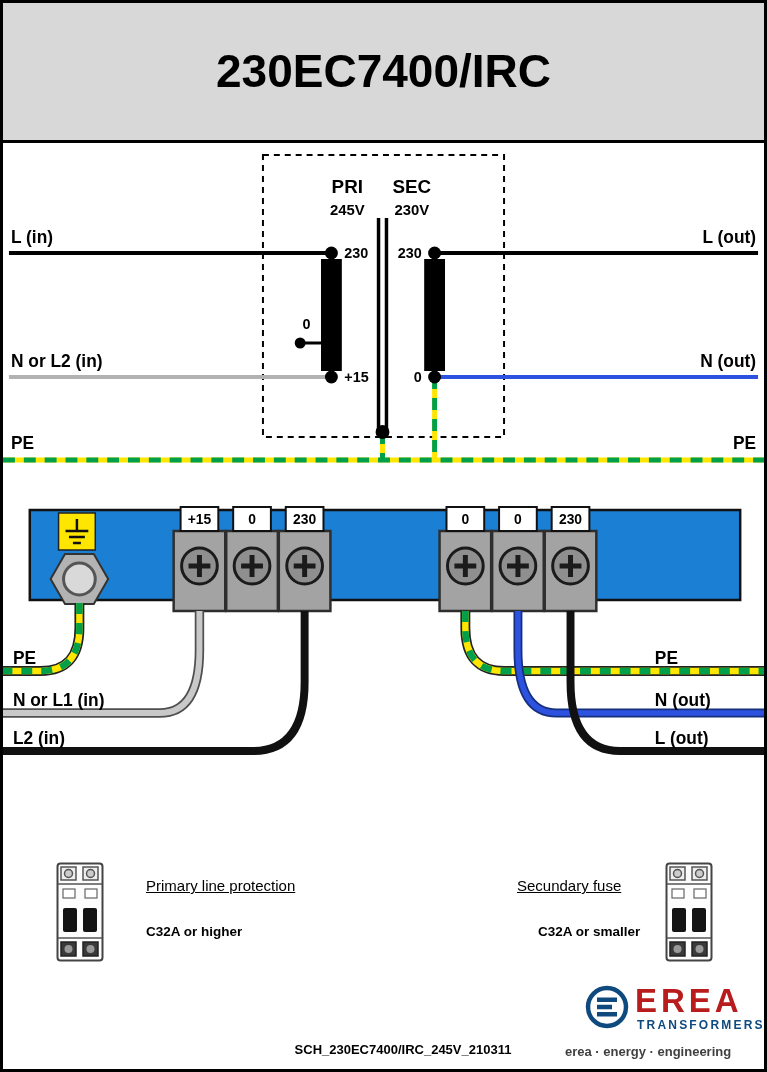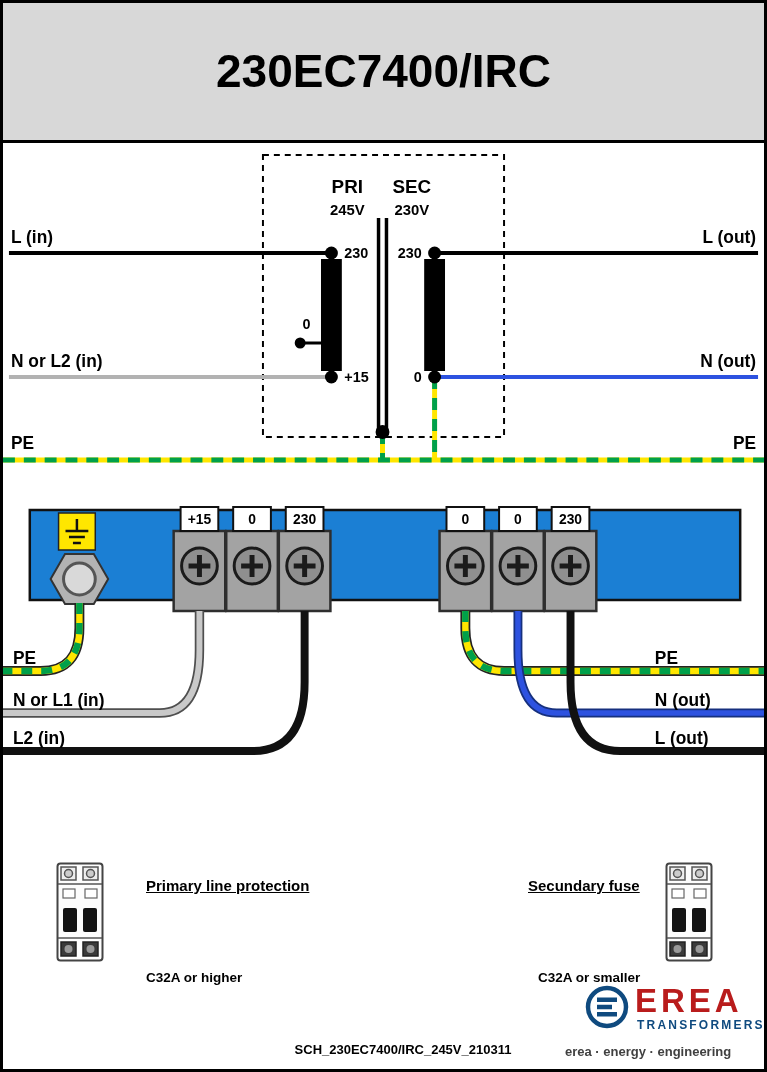--- a/index.html
+++ b/index.html
@@ -46,22 +46,22 @@
   .pe-y{stroke:#ffe600;stroke-width:6.5;fill:none;}
   .pe-g{stroke:#00a04a;stroke-width:6.5;fill:none;stroke-dasharray:11 9;}
   .w-gray-o{stroke:#4f4f4f;stroke-width:9.5;fill:none;}
   .w-gray{stroke:#c9c9c9;stroke-width:6;fill:none;}
   .w-blue-o{stroke:#16307e;stroke-width:9;fill:none;}
   .w-blue{stroke-width:5.5;fill:none;}
   .w-black{stroke:#111;stroke-width:8;fill:none;}
 
   
   .breaker{position:absolute;width:48px;height:100px;}
-  .note-title{position:absolute;font-size:15px;font-weight:bold;text-decoration:underline;white-space:nowrap;}
-  .note-spec{position:absolute;font-size:13.5px;font-weight:bold;white-space:nowrap;margin-top:46px;}
+  .note-title{position:absolute;font-size:15px;font-weight:normal;text-decoration:underline;white-space:nowrap;}
+  .note-spec{position:absolute;font-size:13.5px;font-weight:bold;white-space:nowrap;}
   .brand-name{position:absolute;left:632px;top:979px;font-size:33px;font-weight:bold;letter-spacing:4px;color:#b91c1c;white-space:nowrap;}
   .brand-sub{position:absolute;left:634px;top:1015px;font-size:12px;font-weight:bold;letter-spacing:2.2px;color:#0f4a7f;white-space:nowrap;}
   .brand-tag{position:absolute;left:562px;top:1041px;font-size:13px;font-weight:bold;color:#404040;white-space:nowrap;}
   .doc-ref{position:absolute;left:120px;top:1039px;width:560px;text-align:center;font-size:13px;font-weight:bold;white-space:nowrap;}
   .logo-svg{position:absolute;left:581px;top:981px;width:46px;height:46px;}
 </style>
 </head>
 <body>
 
 <div id="page">
@@ -230,21 +230,21 @@
     <line x1="2" y1="76" x2="46" y2="76" stroke="#555" stroke-width="1.5"></line>
     <rect x="5" y="80" width="15" height="14" fill="#3a3a3a" stroke="#222" stroke-width="1.5"></rect>
     <rect x="27" y="80" width="15" height="14" fill="#3a3a3a" stroke="#222" stroke-width="1.5"></rect>
     <circle cx="12.5" cy="87" r="4" fill="#999"></circle>
     <circle cx="34.5" cy="87" r="4" fill="#999"></circle>
   </svg>
 
   <div class="note-title" style="left:143px;top:874px;">Primary line protection</div>
   <div class="note-spec" style="left:143px;top:921px;">C32A or higher</div>
 
-  <div class="note-title" style="left:525px;top:874px;">Secundary fuse</div>
+  <div class="note-title" style="left:514px;top:874px;">Secundary fuse</div>
   <div class="note-spec" style="left:535px;top:921px;">C32A or smaller</div>
 
   <svg class="breaker" style="left:662px;top:859px;" viewBox="0 0 48 100">
     <rect x="1.5" y="1.5" width="45" height="97" rx="3" fill="#fdfdfd" stroke="#444" stroke-width="2"></rect>
     <rect x="5" y="5" width="15" height="13" fill="#eee" stroke="#555" stroke-width="1.5"></rect>
     <rect x="27" y="5" width="15" height="13" fill="#eee" stroke="#555" stroke-width="1.5"></rect>
     <circle cx="12.5" cy="11.5" r="4" fill="#ccc" stroke="#555" stroke-width="1.5"></circle>
     <circle cx="34.5" cy="11.5" r="4" fill="#ccc" stroke="#555" stroke-width="1.5"></circle>
     <line x1="2" y1="22" x2="46" y2="22" stroke="#555" stroke-width="1.5"></line>
     <rect x="7" y="27" width="12" height="9" fill="#fff" stroke="#666" stroke-width="1.2"></rect>

